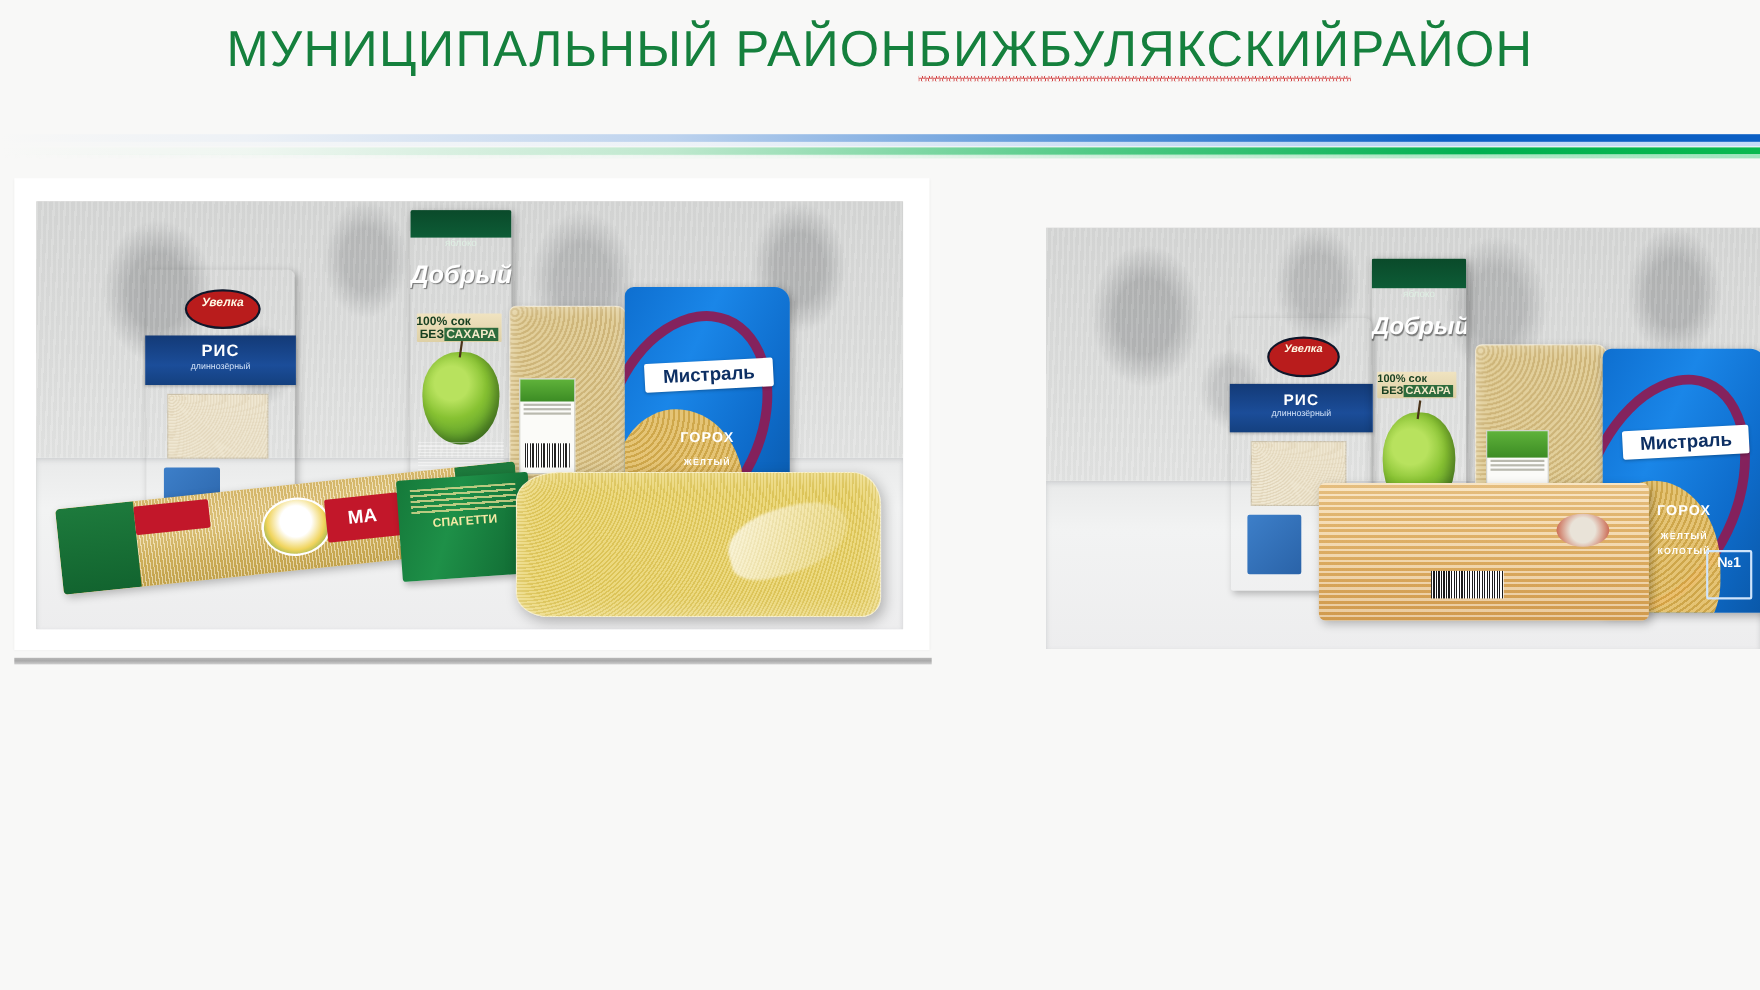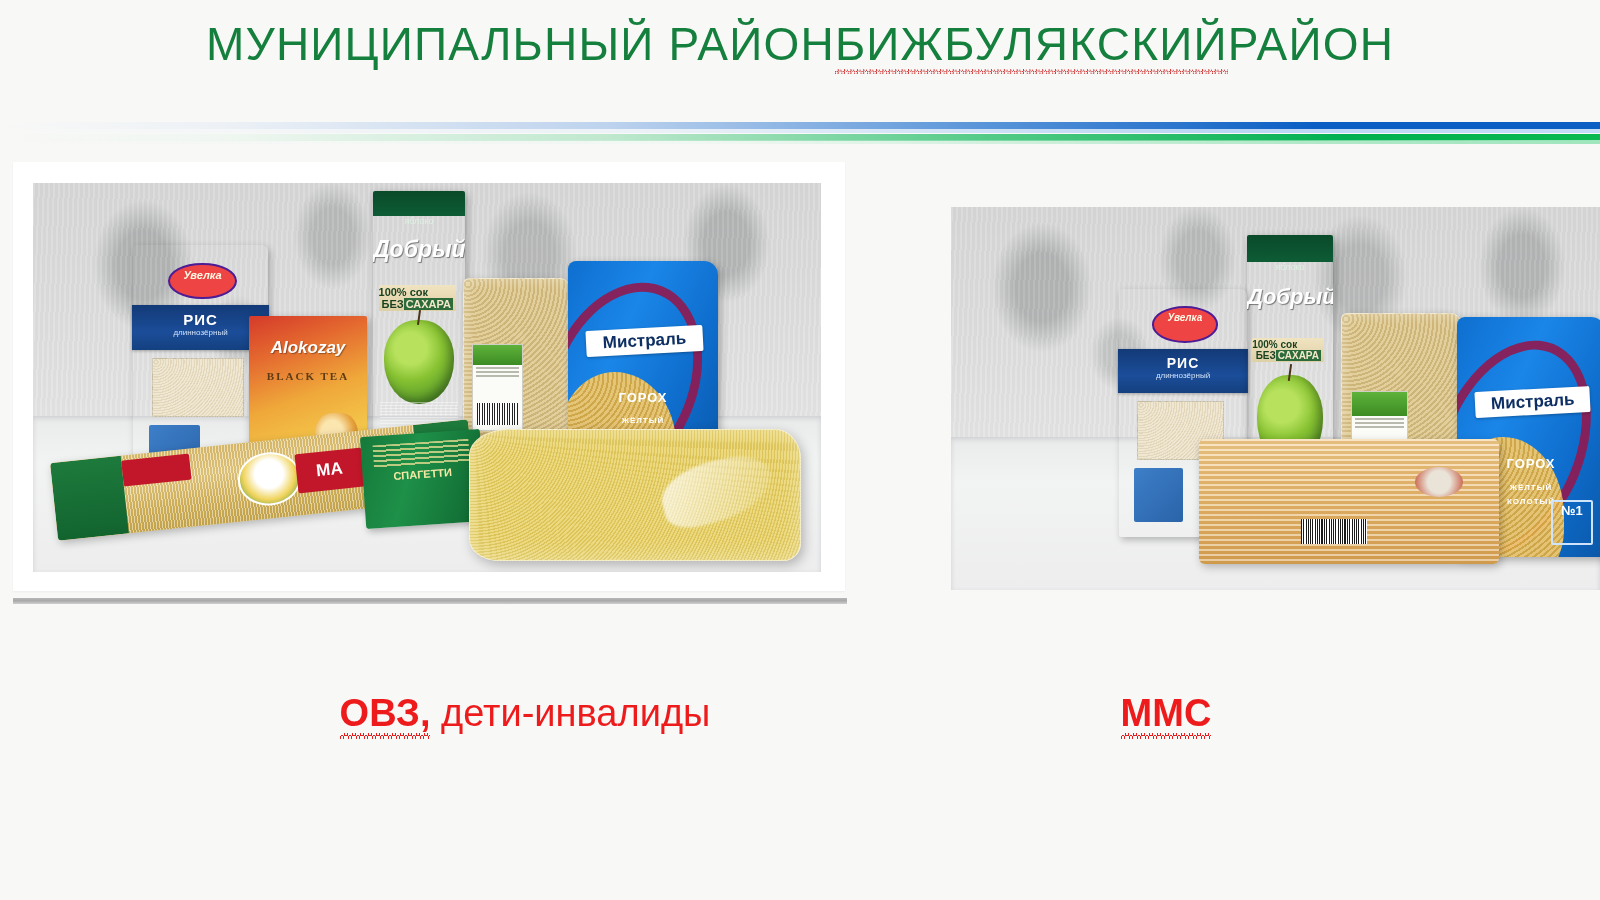--- a/index.html
+++ b/index.html
@@ -200,23 +200,23 @@
   
   .rice {
     background: linear-gradient(105deg,#f2c419 0%, #fad council 0%, #f7cf2c 30%, #eeb808 70%, #e7ae05 100%);
     border-radius: 3px 6px 2px 2px;
     box-shadow: 2px 3px 7px rgba(0,0,0,.25);
   }
   .rice .logo-oval {
     position: absolute;
     left: 26%; top: 7%;
     width: 48%; height: 13%;
-    background: #ef4444;
+    background: #b91c1c;
     border-radius: 50%;
-    border: 2px solid #4c1d95;
+    border: 2px solid #0f172a;
   }
   .rice .logo-oval span {
     display: block;
     text-align: center;
     color: #fff9e4;
     font-style: italic;
     font-weight: 700;
     line-height: 1.9;
   }
   .rice .band {
@@ -626,26 +626,20 @@
           </div>
           <div class="band">
             <b style="font-size:15px; margin-top:6px;">РИС</b>
             <i style="font-size:8px;">длиннозёрный</i>
           </div>
           <div class="window"></div>
           <div class="blue-sq"></div>
           <div class="wt" style="font-size:9px">800 г</div>
         </div>
 
-        <div class="item tea" style="left:216px; top:133px; width:118px; height:168px;">
-          <div class="brand" style="font-size:17px">Alokozay</div>
-          <div class="sub" style="font-size:11px">BLACK TEA</div>
-          <div class="cup"></div>
-          <div class="leaf"></div>
-        </div>
 
         <div class="item juice" style="left:340px; top:8px; width:92px; height:248px;">
           <div class="top"></div>
           <div class="apple-word" style="font-size:9px">яблоко</div>
           <div class="brand" style="font-size:23px">Добрый</div>
           <div class="tag">
             <b style="font-size:11px">100% сок</b>
             <u style="font-size:11px"><span>БЕЗ</span><em>САХАРА</em></u>
           </div>
           <div class="apple"></div>
@@ -747,17 +741,15 @@
         <div class="n1" style="font-size:13px; line-height:1.4;">№1</div>
       </div>
 
       <div class="item wafers" style="left:248px; top:232px; width:300px; height:125px;">
         <div class="small-oval"></div>
         <div class="bar"></div>
       </div>
     </div>
   </div>
 
-  <div class="caption caption-left"><span class="cap-bold spell-red">ОВЗ,</span><span> дети-инвалиды</span></div>
-
-  <div class="caption caption-right"><span class="cap-bold spell-red">ММС</span></div>
+
 
 </div>
 
 </body></html>

